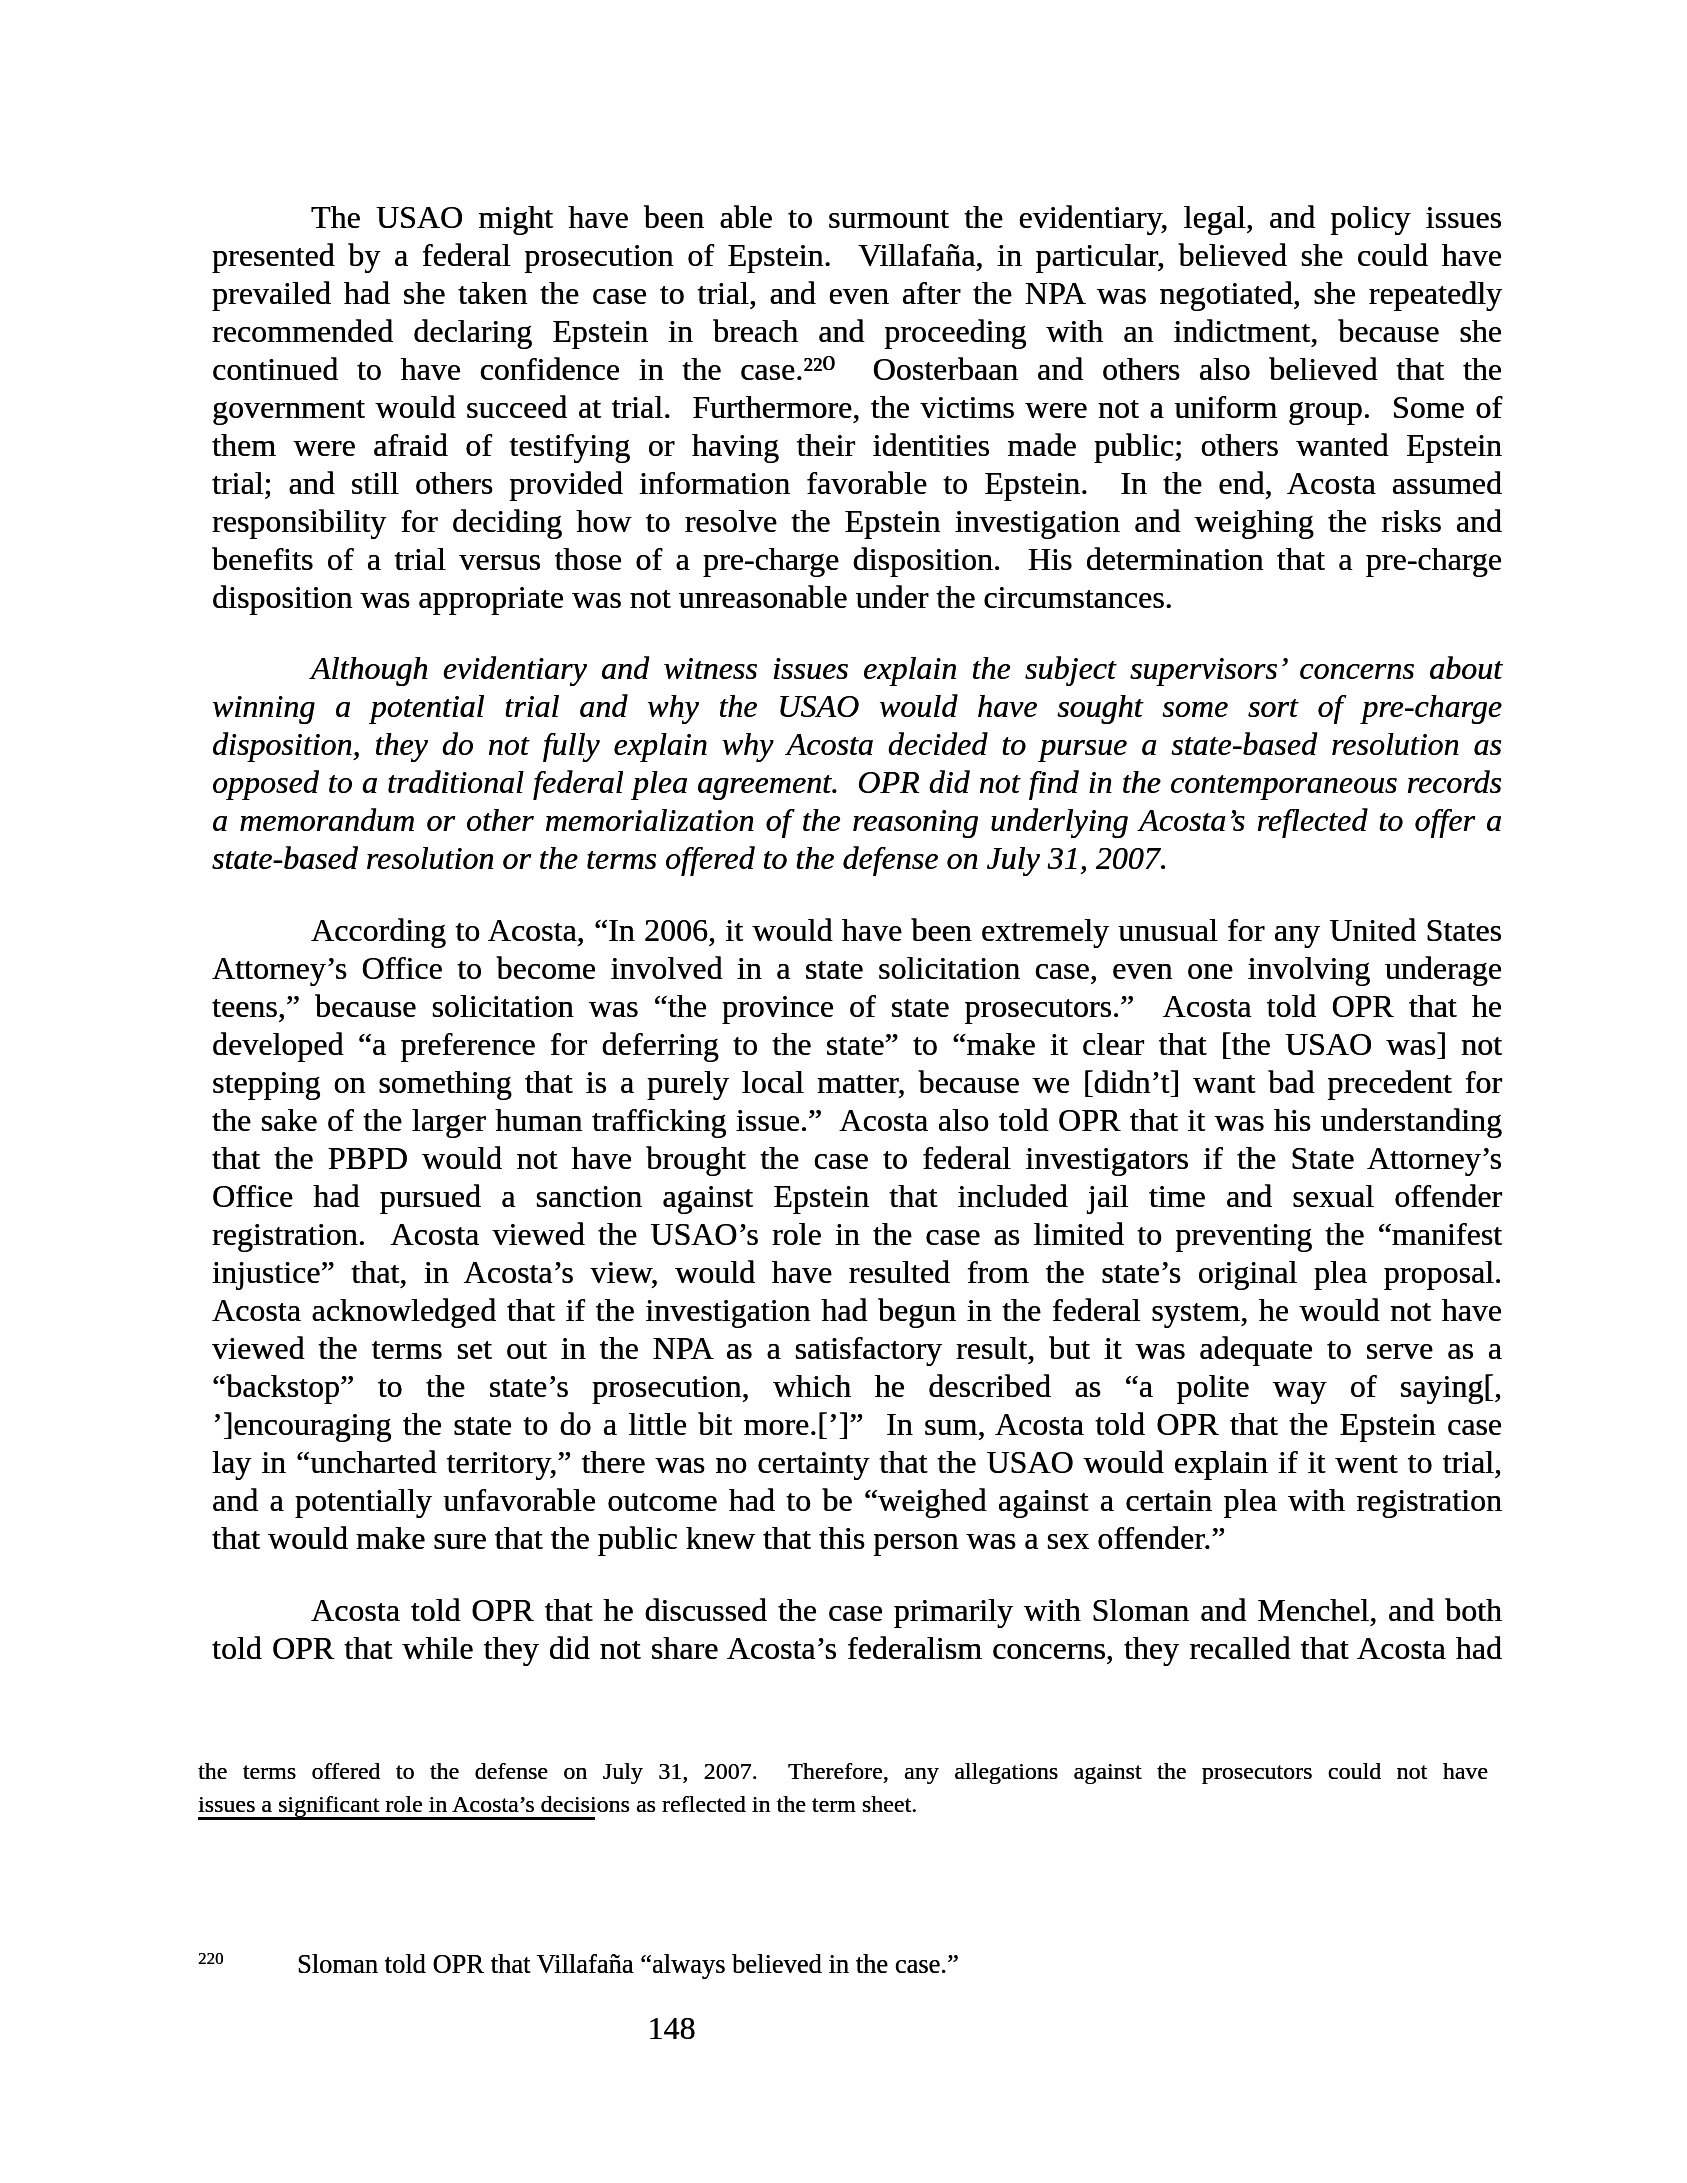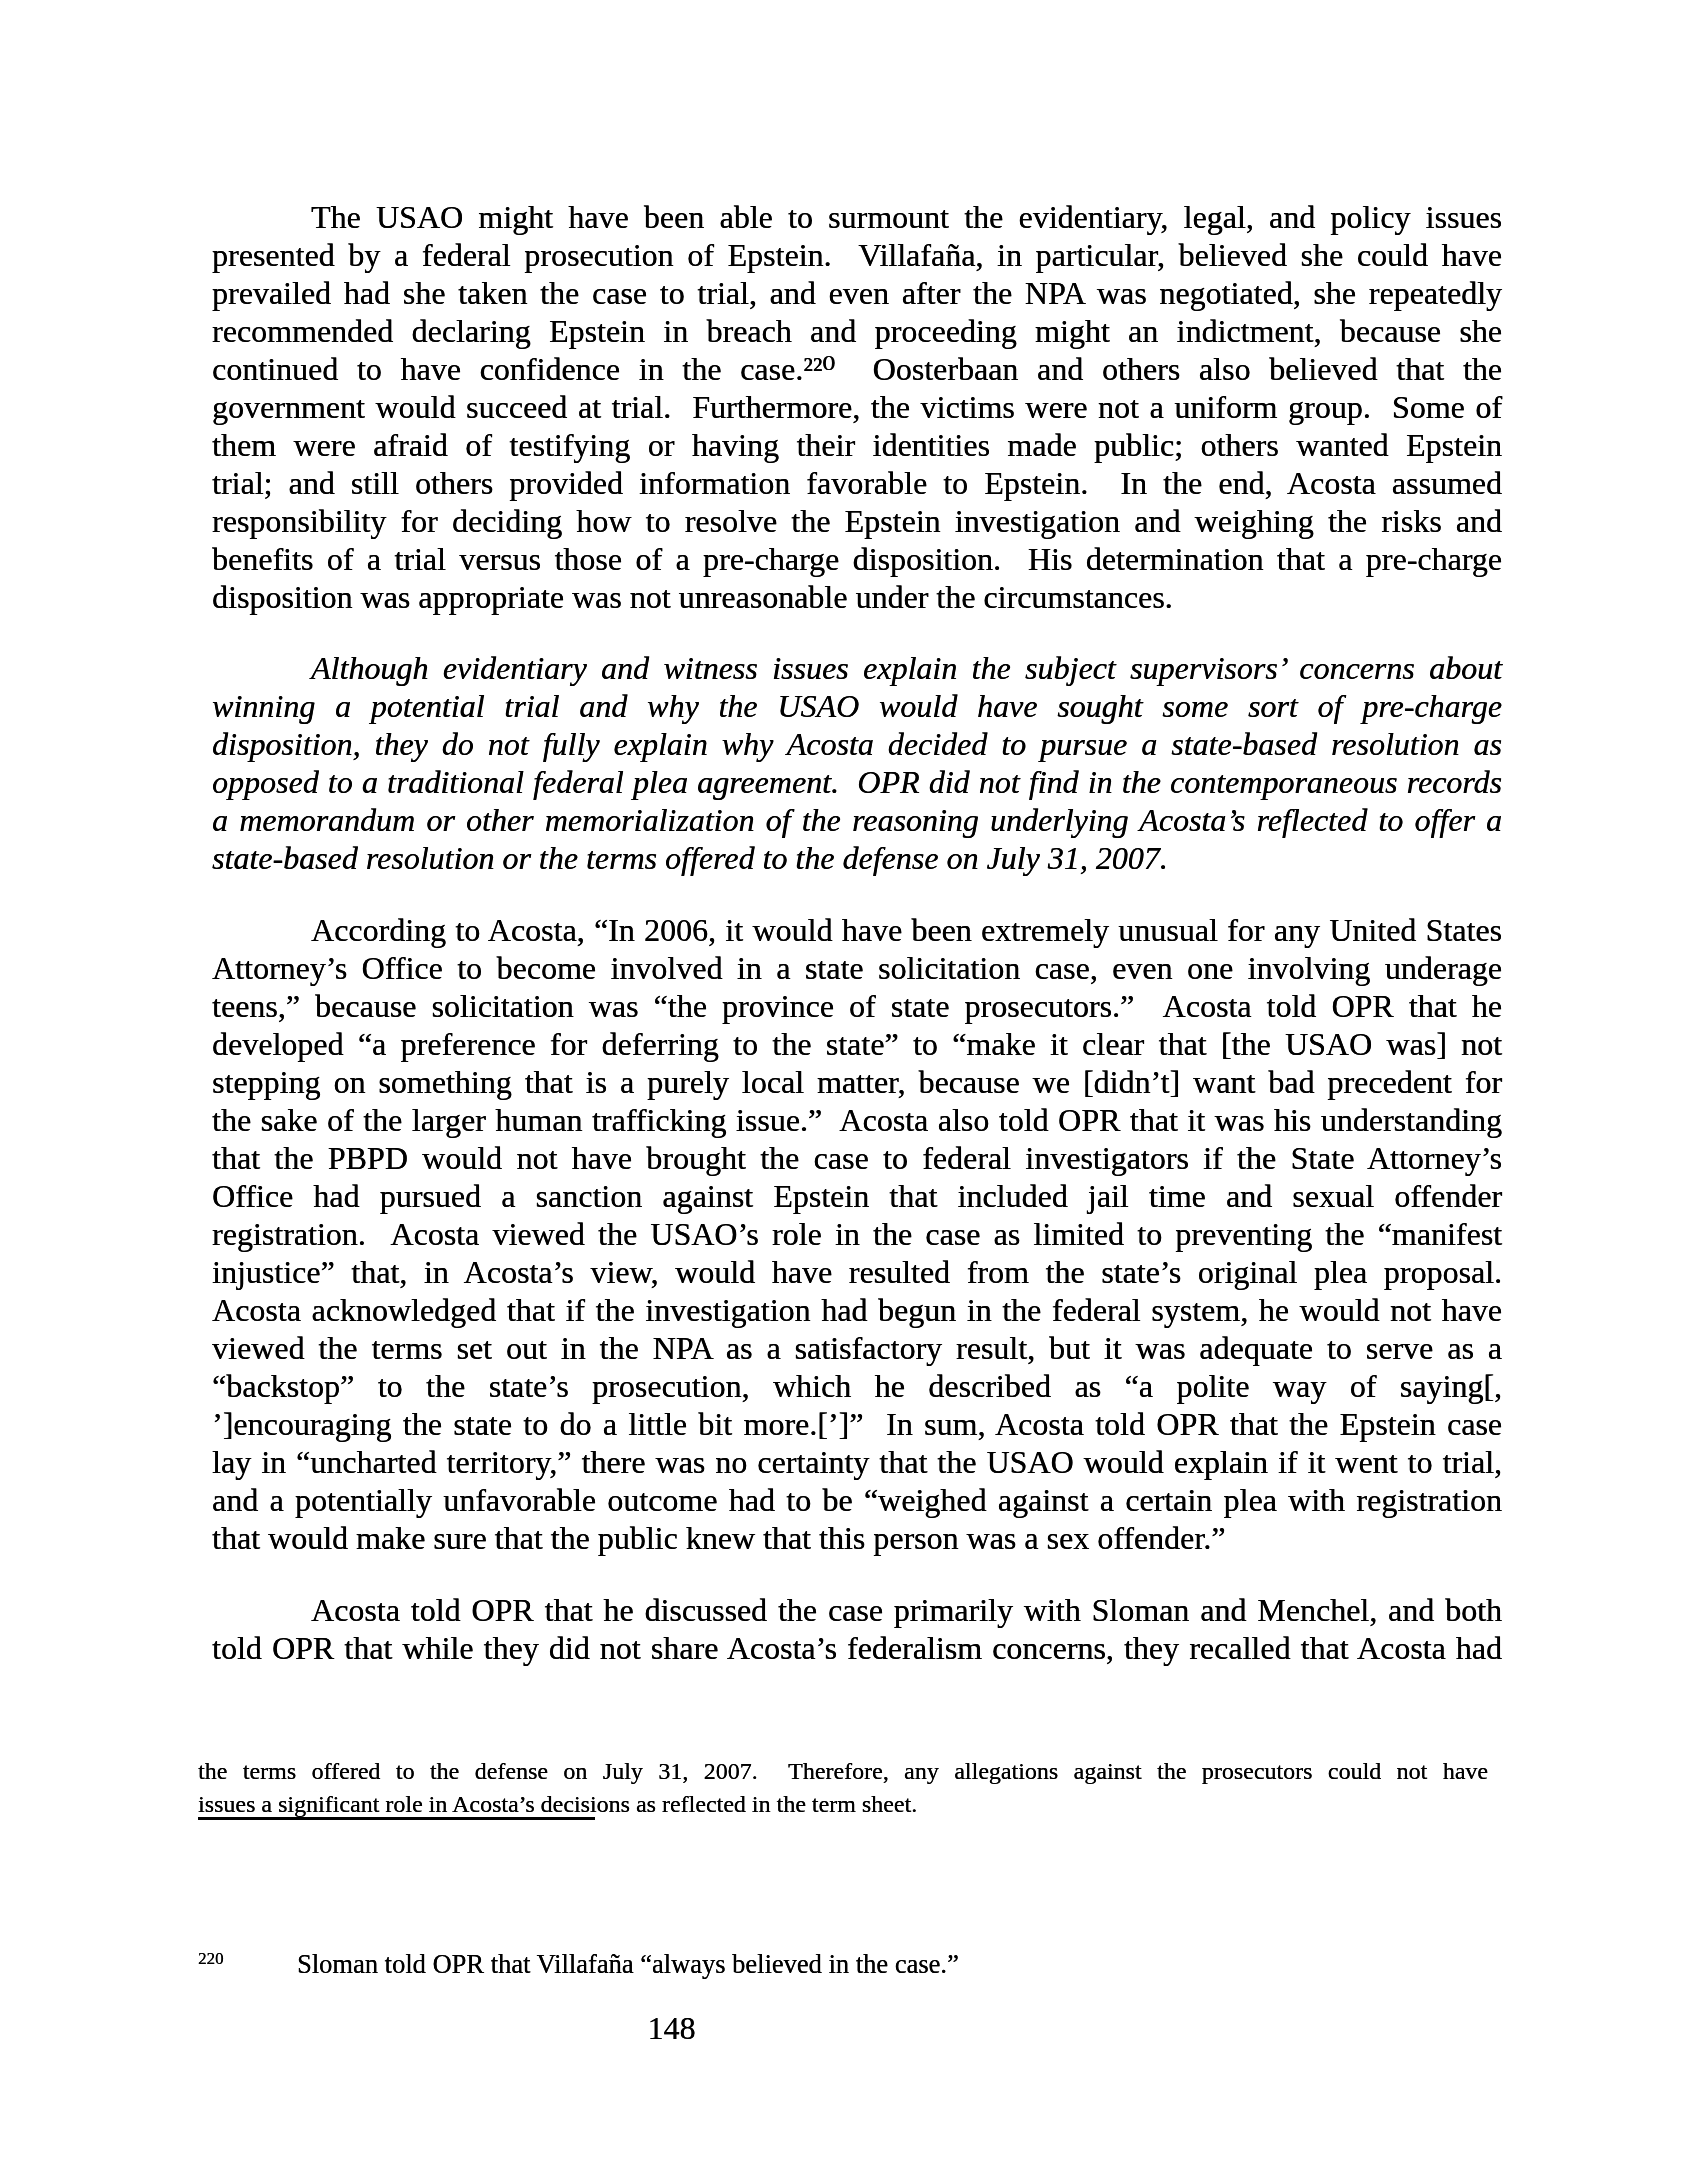--- a/index.html
+++ b/index.html
@@ -91,21 +91,21 @@
 <body>
 
 <div class="page">
 
   <div class="text-block">
 
     <div class="para para-1">
       <div class="line first">The USAO might have been able to surmount the evidentiary, legal, and policy issues</div>
       <div class="line">presented by a federal prosecution of Epstein.&nbsp; Villafaña, in particular, believed she could have</div>
       <div class="line">prevailed had she taken the case to trial, and even after the NPA was negotiated, she repeatedly</div>
-      <div class="line">recommended declaring Epstein in breach and proceeding might an indictment, because she</div>
+      <div class="line">recommended declaring Epstein in breach and proceeding with an indictment, because she</div>
       <div class="line">continued to have confidence in the case.²²⁰&nbsp; Oosterbaan and others also believed that the</div>
       <div class="line">government would succeed at trial.&nbsp; Furthermore, the victims were not a uniform group.&nbsp; Some of</div>
       <div class="line">them were afraid of testifying or having their identities made public; others wanted Epstein</div>
       <div class="line">trial; and still others provided information favorable to Epstein.&nbsp; In the end, Acosta assumed</div>
       <div class="line">responsibility for deciding how to resolve the Epstein investigation and weighing the risks and</div>
       <div class="line">benefits of a trial versus those of a pre-charge disposition.&nbsp; His determination that a pre-charge</div>
       <div class="line nl">disposition was appropriate was not unreasonable under the circumstances.</div>
     </div>
 
     <div class="para para-2">

